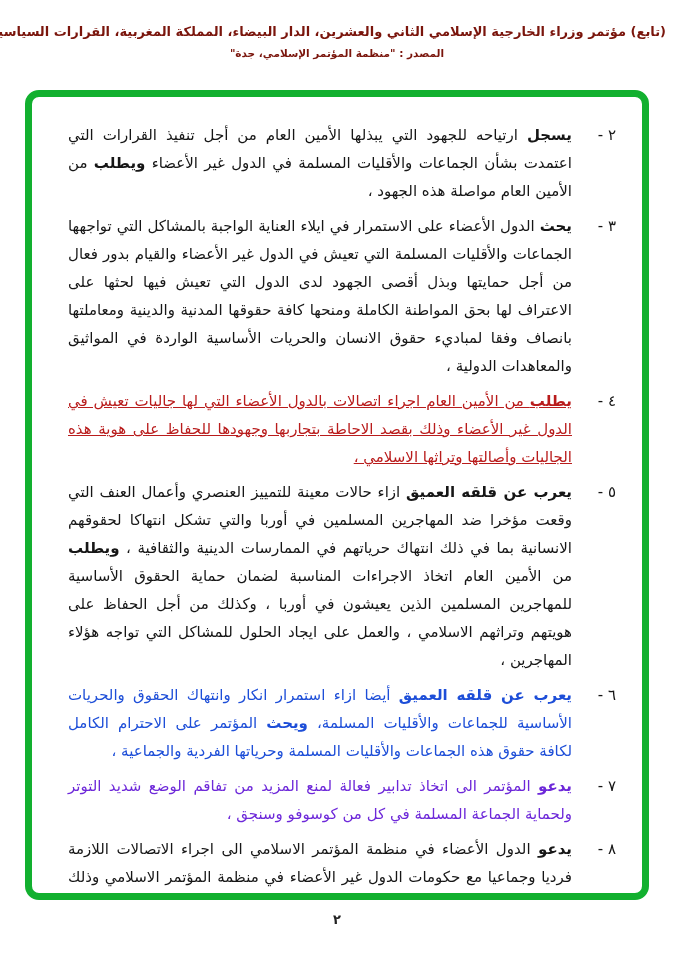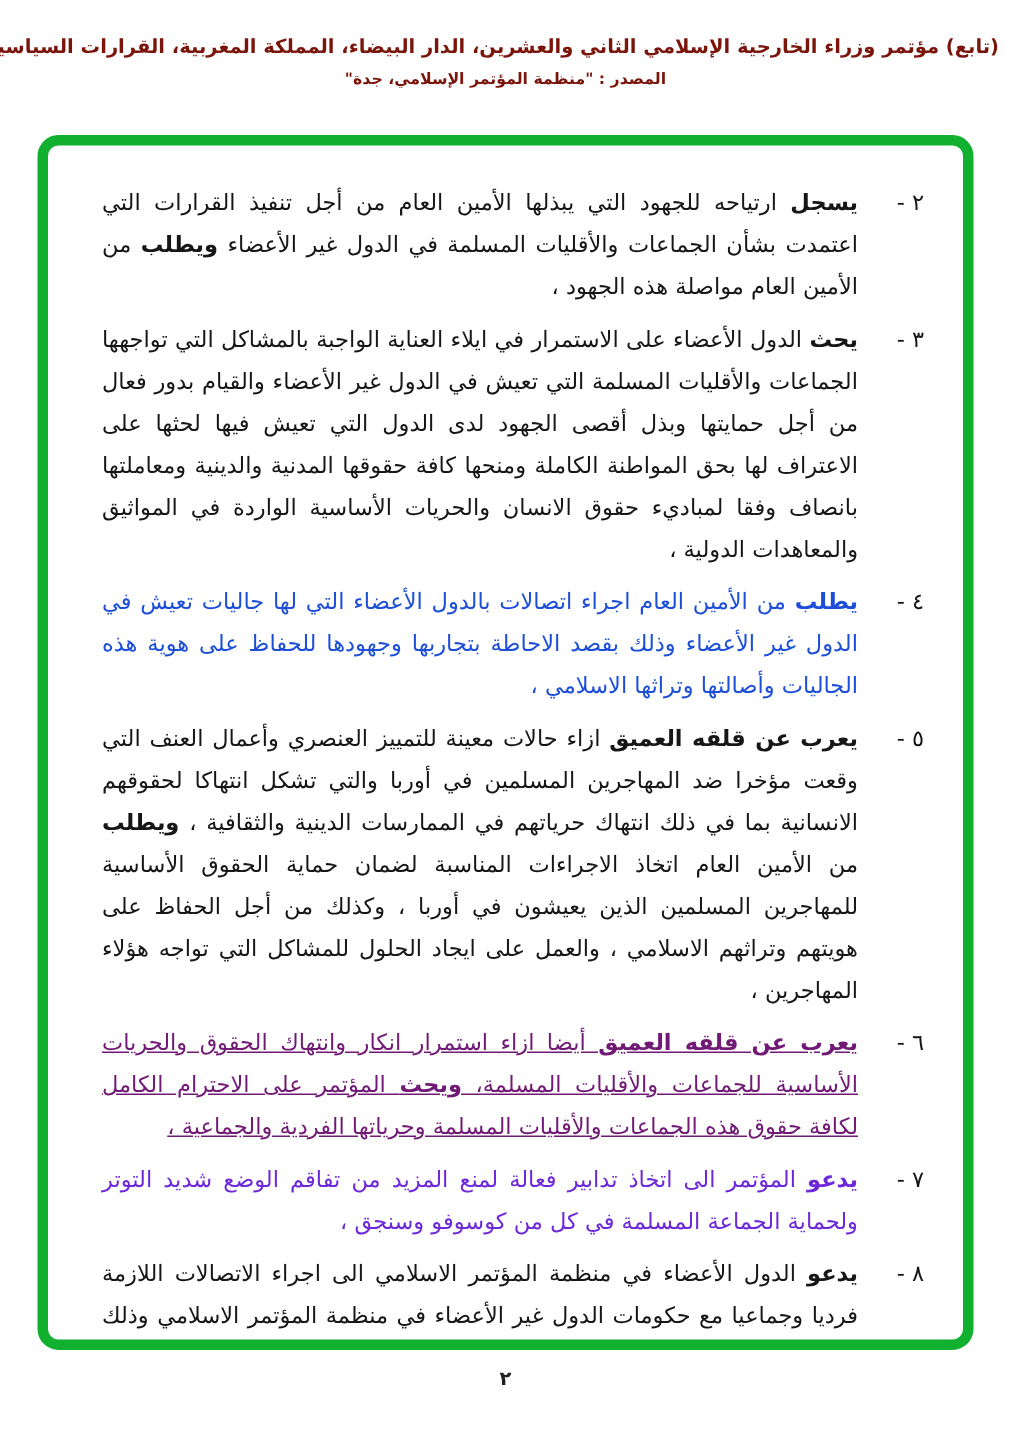--- a/index.html
+++ b/index.html
@@ -86,29 +86,29 @@
         <div class="para">
           <div class="num">٢ -</div>
           <div class="txt" style="color: rgb(22, 22, 22);"><span class="lead">يسجل</span><span class=""> ارتياحه للجهود التي يبذلها الأمين العام من أجل تنفيذ القرارات التي اعتمدت بشأن الجماعات والأقليات المسلمة في الدول غير الأعضاء </span><span class="lead">ويطلب</span><span class=""> من الأمين العام مواصلة هذه الجهود ،</span></div>
         </div>
         <div class="para">
           <div class="num">٣ -</div>
           <div class="txt" style="color: rgb(22, 22, 22);"><span class="lead">يحث</span><span class=""> الدول الأعضاء على الاستمرار في ايلاء العناية الواجبة بالمشاكل التي تواجهها الجماعات والأقليات المسلمة التي تعيش في الدول غير الأعضاء والقيام بدور فعال من أجل حمايتها وبذل أقصى الجهود لدى الدول التي تعيش فيها لحثها على الاعتراف لها بحق المواطنة الكاملة ومنحها كافة حقوقها المدنية والدينية ومعاملتها بانصاف وفقا لمباديء حقوق الانسان والحريات الأساسية الواردة في المواثيق والمعاهدات الدولية ،</span></div>
         </div>
         <div class="para">
           <div class="num">٤ -</div>
-          <div class="txt" style="color: #1d4ed8;"><span class="lead">يطلب</span><span class=""> من الأمين العام اجراء اتصالات بالدول الأعضاء التي لها جاليات تعيش في الدول غير الأعضاء وذلك بقصد الاحاطة بتجاربها وجهودها للحفاظ على هوية هذه الجاليات وأصالتها وتراثها الاسلامي ،</span></div>
+          <div class="txt" style="color: #b91c1c; text-decoration: underline;"><span class="lead">يطلب</span><span class=""> من الأمين العام اجراء اتصالات بالدول الأعضاء التي لها جاليات تعيش في الدول غير الأعضاء وذلك بقصد الاحاطة بتجاربها وجهودها للحفاظ على هوية هذه الجاليات وأصالتها وتراثها الاسلامي ،</span></div>
         </div>
         <div class="para">
           <div class="num">٥ -</div>
           <div class="txt" style="color: rgb(22, 22, 22);"><span class="lead">يعرب عن قلقه العميق</span><span class=""> ازاء حالات معينة للتمييز العنصري وأعمال العنف التي وقعت مؤخرا ضد المهاجرين المسلمين في أوربا والتي تشكل انتهاكا لحقوقهم الانسانية بما في ذلك انتهاك حرياتهم في الممارسات الدينية والثقافية ، </span><span class="lead">ويطلب</span><span class=""> من الأمين العام اتخاذ الاجراءات المناسبة لضمان حماية الحقوق الأساسية للمهاجرين المسلمين الذين يعيشون في أوربا ، وكذلك من أجل الحفاظ على هويتهم وتراثهم الاسلامي ، والعمل على ايجاد الحلول للمشاكل التي تواجه هؤلاء المهاجرين ،</span></div>
         </div>
         <div class="para">
           <div class="num">٦ -</div>
-          <div class="txt" style="color: #701a75; text-decoration: underline;"><span class="lead">يعرب عن قلقه العميق</span><span class=""> أيضا ازاء استمرار انكار وانتهاك الحقوق والحريات الأساسية للجماعات والأقليات المسلمة، </span><span class="lead">ويحث</span><span class=""> المؤتمر على الاحترام الكامل لكافة حقوق هذه الجماعات والأقليات المسلمة وحرياتها الفردية والجماعية ،</span></div>
+          <div class="txt" style="color: #1d4ed8;"><span class="lead">يعرب عن قلقه العميق</span><span class=""> أيضا ازاء استمرار انكار وانتهاك الحقوق والحريات الأساسية للجماعات والأقليات المسلمة، </span><span class="lead">ويحث</span><span class=""> المؤتمر على الاحترام الكامل لكافة حقوق هذه الجماعات والأقليات المسلمة وحرياتها الفردية والجماعية ،</span></div>
         </div>
         <div class="para">
           <div class="num">٧ -</div>
           <div class="txt" style="color: #6d28d9;"><span class="lead">يدعو</span><span class=""> المؤتمر الى اتخاذ تدابير فعالة لمنع المزيد من تفاقم الوضع شديد التوتر ولحماية الجماعة المسلمة في كل من كوسوفو وسنجق ،</span></div>
         </div>
         <div class="para">
           <div class="num">٨ -</div>
           <div class="txt" style="color: rgb(22, 22, 22);"><span class="lead">يدعو</span><span class=""> الدول الأعضاء في منظمة المؤتمر الاسلامي الى اجراء الاتصالات اللازمة فرديا وجماعيا مع حكومات الدول غير الأعضاء في منظمة المؤتمر الاسلامي وذلك من اجل</span></div>
         </div>
       </div>

